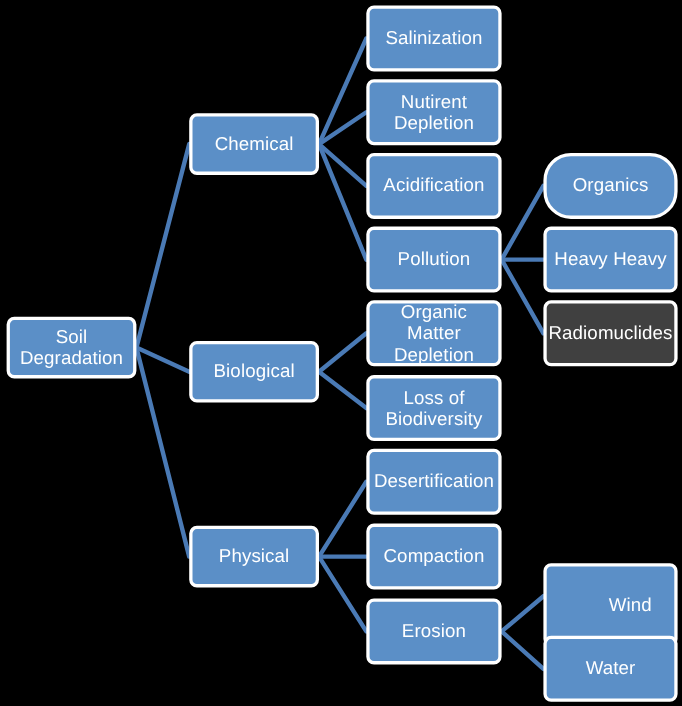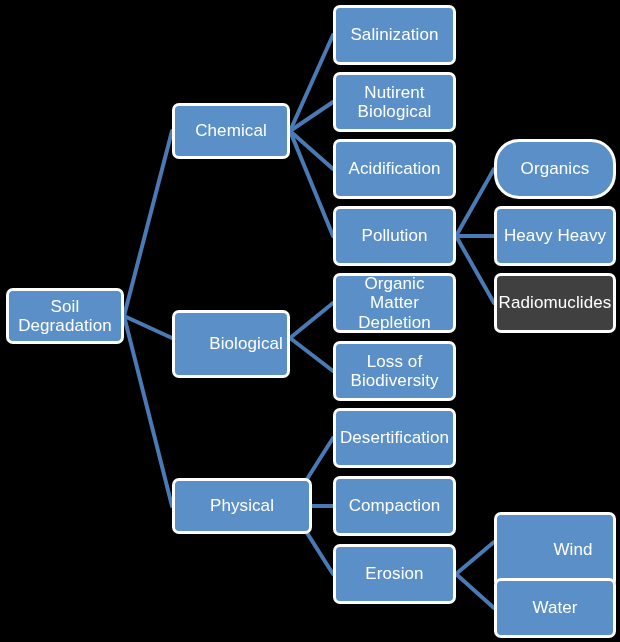--- a/index.html
+++ b/index.html
@@ -72,32 +72,32 @@
       <line x1="456" y1="574" x2="494" y2="608" stroke="#4a7ab5" stroke-width="4" stroke-linecap="round"></line>
     </svg>
   <div id="node-layer">
       <div class="node" style="left: 6px; top: 288px; width: 118px; height: 56px; font-size: 17px; background: rgb(91, 143, 199); border-color: rgb(255, 255, 255); color: rgb(255, 255, 255);">
         <span class="node-label">Soil
 Degradation</span>
       </div>
       <div class="node" style="left: 172px; top: 103px; width: 118px; height: 56px; font-size: 17px; background: rgb(91, 143, 199); border-color: rgb(255, 255, 255); color: rgb(255, 255, 255);">
         <span class="node-label">Chemical</span>
       </div>
-      <div class="node" style="left: 172px; top: 310px; width: 118px; height: 68px; font-size: 17px; background: rgb(91, 143, 199); border-color: rgb(255, 255, 255); color: rgb(255, 255, 255); justify-content: flex-end;">
+      <div class="node" style="left: 172px; top: 310px; width: 118px; height: 56px; font-size: 17px; background: rgb(91, 143, 199); border-color: rgb(255, 255, 255); color: rgb(255, 255, 255);">
         <span class="node-label">Biological</span>
       </div>
-      <div class="node" style="left: 172px; top: 478px; width: 140px; height: 56px; font-size: 17px; background: rgb(91, 143, 199); border-color: rgb(255, 255, 255); color: rgb(255, 255, 255);">
+      <div class="node" style="left: 172px; top: 478px; width: 118px; height: 56px; font-size: 17px; background: rgb(91, 143, 199); border-color: rgb(255, 255, 255); color: rgb(255, 255, 255);">
         <span class="node-label">Physical</span>
       </div>
       <div class="node" style="left: 333px; top: 5px; width: 123px; height: 60px; font-size: 17px; background: rgb(91, 143, 199); border-color: rgb(255, 255, 255); color: rgb(255, 255, 255); justify-content: center;">
         <span class="node-label">Salinization</span>
       </div>
       <div class="node" style="left: 333px; top: 72px; width: 123px; height: 60px; font-size: 17px; background: rgb(91, 143, 199); border-color: rgb(255, 255, 255); color: rgb(255, 255, 255);">
         <span class="node-label">Nutirent
-Biological</span>
+Depletion</span>
       </div>
       <div class="node" style="left: 333px; top: 139px; width: 123px; height: 60px; font-size: 17px; background: rgb(91, 143, 199); border-color: rgb(255, 255, 255); color: rgb(255, 255, 255);">
         <span class="node-label">Acidification</span>
       </div>
       <div class="node" style="left: 333px; top: 206px; width: 123px; height: 60px; font-size: 17px; background: rgb(91, 143, 199); border-color: rgb(255, 255, 255); color: rgb(255, 255, 255);">
         <span class="node-label">Pollution</span>
       </div>
       <div class="node" style="left: 333px; top: 273px; width: 123px; height: 60px; font-size: 17px; background: rgb(91, 143, 199); border-color: rgb(255, 255, 255); color: rgb(255, 255, 255);">
         <span class="node-label">Organic Matter
 Depletion</span>

